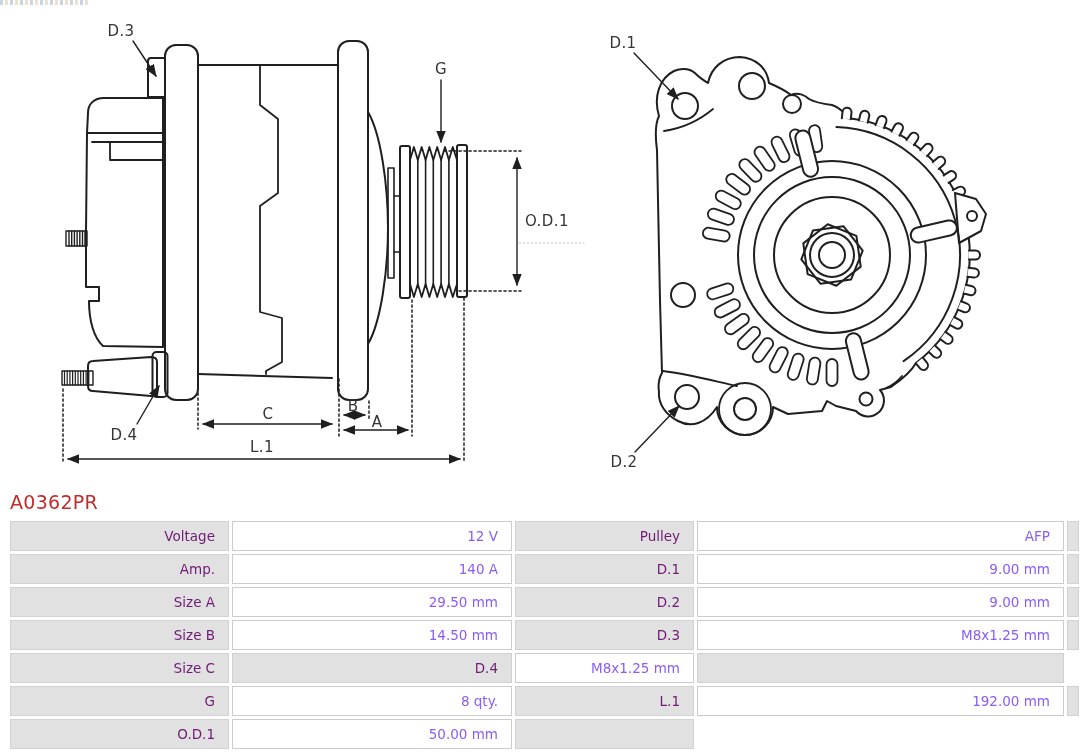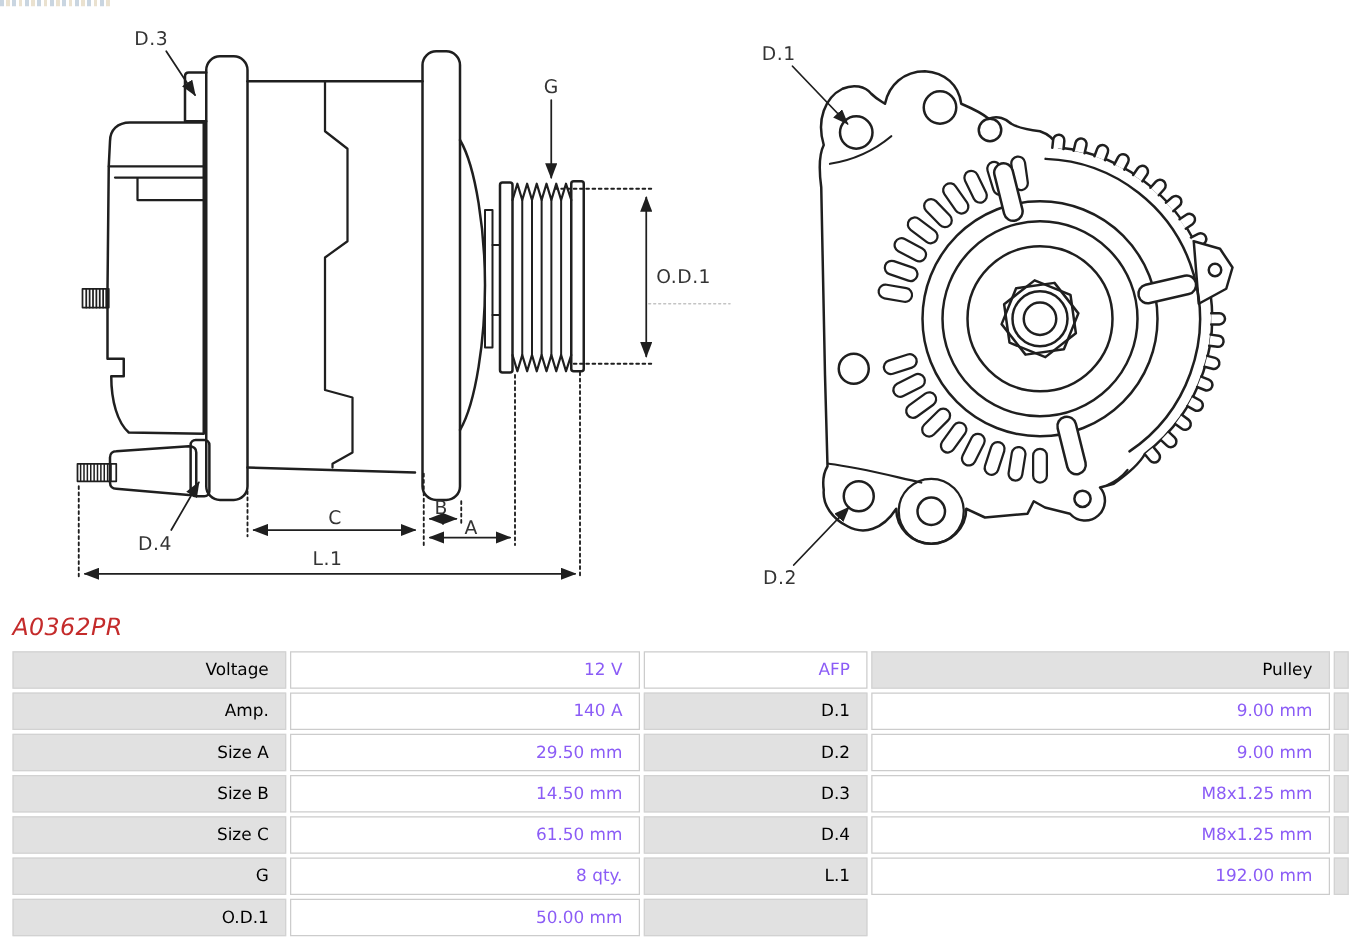--- a/index.html
+++ b/index.html
@@ -1,26 +1,26 @@
 <!DOCTYPE html>
 <html><head>
 <meta charset="utf-8">
 <style>
   html,body{margin:0;padding:0;background:#ffffff;}
   .stage{position:relative;width:1080px;height:753px;background:#ffffff;overflow:hidden;
          font-family:"DejaVu Sans","Liberation Sans",sans-serif;}
   .artifact{position:absolute;top:0;left:0;width:88px;height:5px;opacity:.55;
     background:repeating-linear-gradient(90deg,#9db3c8 0 3px,#ffffff 3px 5px,#d9c9a8 5px 8px,#ffffff 8px 10px);}
   svg text{font-family:"DejaVu Sans","Liberation Sans",sans-serif;font-size:15px;fill:#343434;letter-spacing:.4px;}
-  .partno{margin:2px 0 8px 10px;font-size:19px;font-weight:400;color:#c42b2b;letter-spacing:.3px;font-style:italic;}
+  .partno{margin:2px 0 8px 10px;font-size:19px;font-weight:400;color:#c42b2b;letter-spacing:.3px;}
   .spec-table{padding-left:10px;}
   .spec-row{display:grid;grid-template-columns:219px 280px 179px 367px 12px;column-gap:3px;margin-bottom:3px;}
   .cell{height:28px;line-height:28px;font-size:13.5px;text-align:right;padding-right:13px;
         border:1px solid #cccccc;background:#ffffff;color:#8b5cf6;white-space:nowrap;overflow:hidden;}
-  .cell.lbl{background:#e1e1e1;border-color:#d2d2d2;color:#000000;}
+  .cell.lbl{background:#e1e1e1;border-color:#d2d2d2;color:#701a75;}
   .cell.strip{background:#e1e1e1;border-color:#d2d2d2;padding:0;}
 </style>
 </head>
 <body>
 
 <div class="stage">
   <div class="artifact"></div>
 
   <svg width="1080" height="485" viewBox="0 0 1080 485">
     <defs>
@@ -218,22 +218,22 @@
     <text x="623" y="48" text-anchor="middle">D.1</text>
     <text x="624" y="467" text-anchor="middle">D.2</text>
   </svg>
 
   <div class="partno">A0362PR</div>
 
   <div class="spec-table">
     <div class="spec-row">
       <div class="cell lbl">Voltage</div>
       <div class="cell val">12 V</div>
+      <div class="cell lbl">Pulley</div>
       <div class="cell val">AFP</div>
-      <div class="cell lbl">Pulley</div>
       <div class="cell strip"></div>
     </div>
     <div class="spec-row">
       <div class="cell lbl">Amp.</div>
       <div class="cell val">140 A</div>
       <div class="cell lbl">D.1</div>
       <div class="cell val">9.00 mm</div>
       <div class="cell strip"></div>
     </div>
     <div class="spec-row">
@@ -245,21 +245,20 @@
     </div>
     <div class="spec-row">
       <div class="cell lbl">Size B</div>
       <div class="cell val">14.50 mm</div>
       <div class="cell lbl">D.3</div>
       <div class="cell val">M8x1.25 mm</div>
       <div class="cell strip"></div>
     </div>
     <div class="spec-row">
       <div class="cell lbl">Size C</div>
-      <div class="cell val">61.50 mm</div>
       <div class="cell lbl">D.4</div>
       <div class="cell val">M8x1.25 mm</div>
       <div class="cell strip"></div>
     </div>
     <div class="spec-row">
       <div class="cell lbl">G</div>
       <div class="cell val">8 qty.</div>
       <div class="cell lbl">L.1</div>
       <div class="cell val">192.00 mm</div>
       <div class="cell strip"></div>

